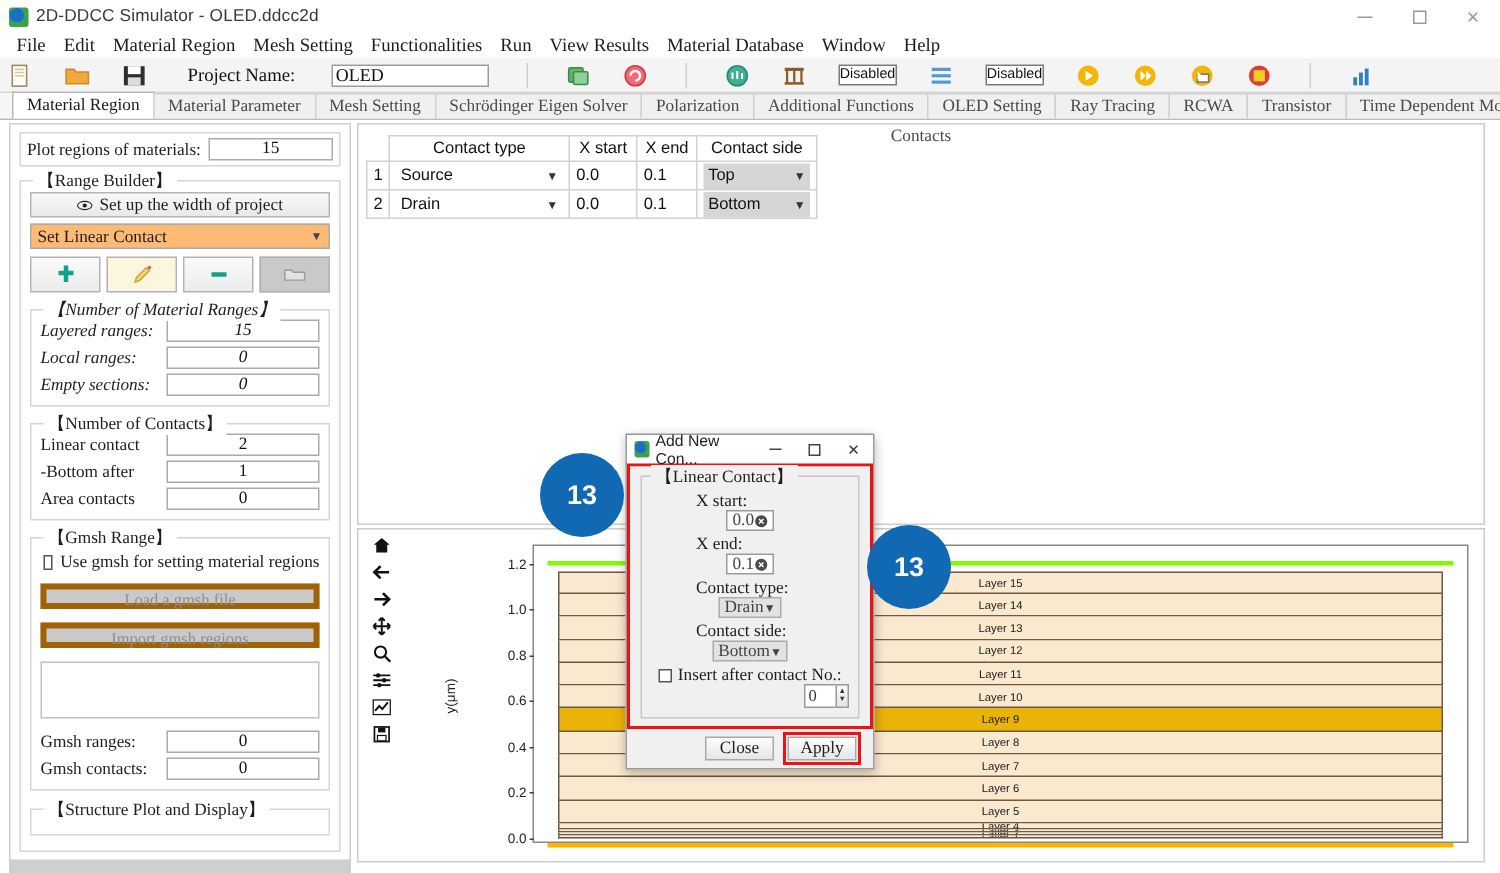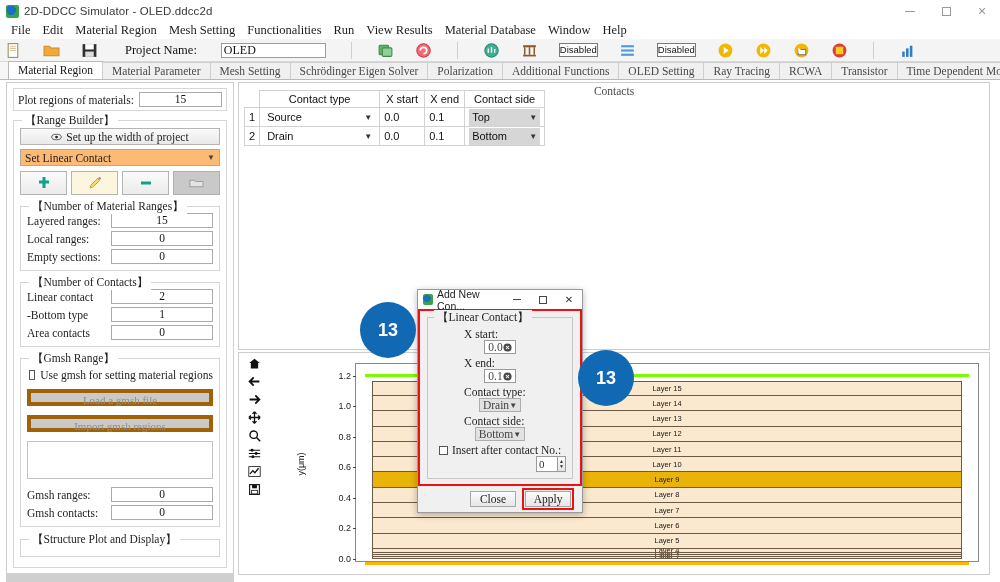--- a/index.html
+++ b/index.html
@@ -421,21 +421,21 @@
                 <rect x="2" y="5.5" width="10" height="3" fill="#12a18a"></rect>
               </svg>
             </div>
             <div class="icobtn dis">
               <svg width="15" height="12" viewBox="0 0 16 12">
                 <path d="M1 3h5l1 1.4h8V10H1z" fill="#e3e3e3" stroke="#9a9a9a"></path>
               </svg>
             </div>
           </div>
 
-          <div class="group" style="margin-top:11px;">
+          <div class="group" style="margin-top:11px;font-style:italic;">
             <span class="gtitle">【Number of Material Ranges】</span>
             <div class="kvrow">
               <span class="lbl">Layered ranges:</span>
               <span class="fld">15</span>
             </div>
             <div class="kvrow">
               <span class="lbl">Local ranges:</span>
               <span class="fld">0</span>
             </div>
             <div class="kvrow">
@@ -444,21 +444,21 @@
             </div>
           </div>
 
           <div class="group" style="margin-top:11px;">
             <span class="gtitle">【Number of Contacts】</span>
             <div class="kvrow">
               <span class="lbl">Linear contact</span>
               <span class="fld">2</span>
             </div>
             <div class="kvrow">
-              <span class="lbl">-Bottom type</span>
+              <span class="lbl">-Bottom after</span>
               <span class="fld">1</span>
             </div>
             <div class="kvrow">
               <span class="lbl">Area contacts</span>
               <span class="fld">0</span>
             </div>
           </div>
 
           <div class="group" style="margin-top:11px;">
             <span class="gtitle">【Gmsh Range】</span>

